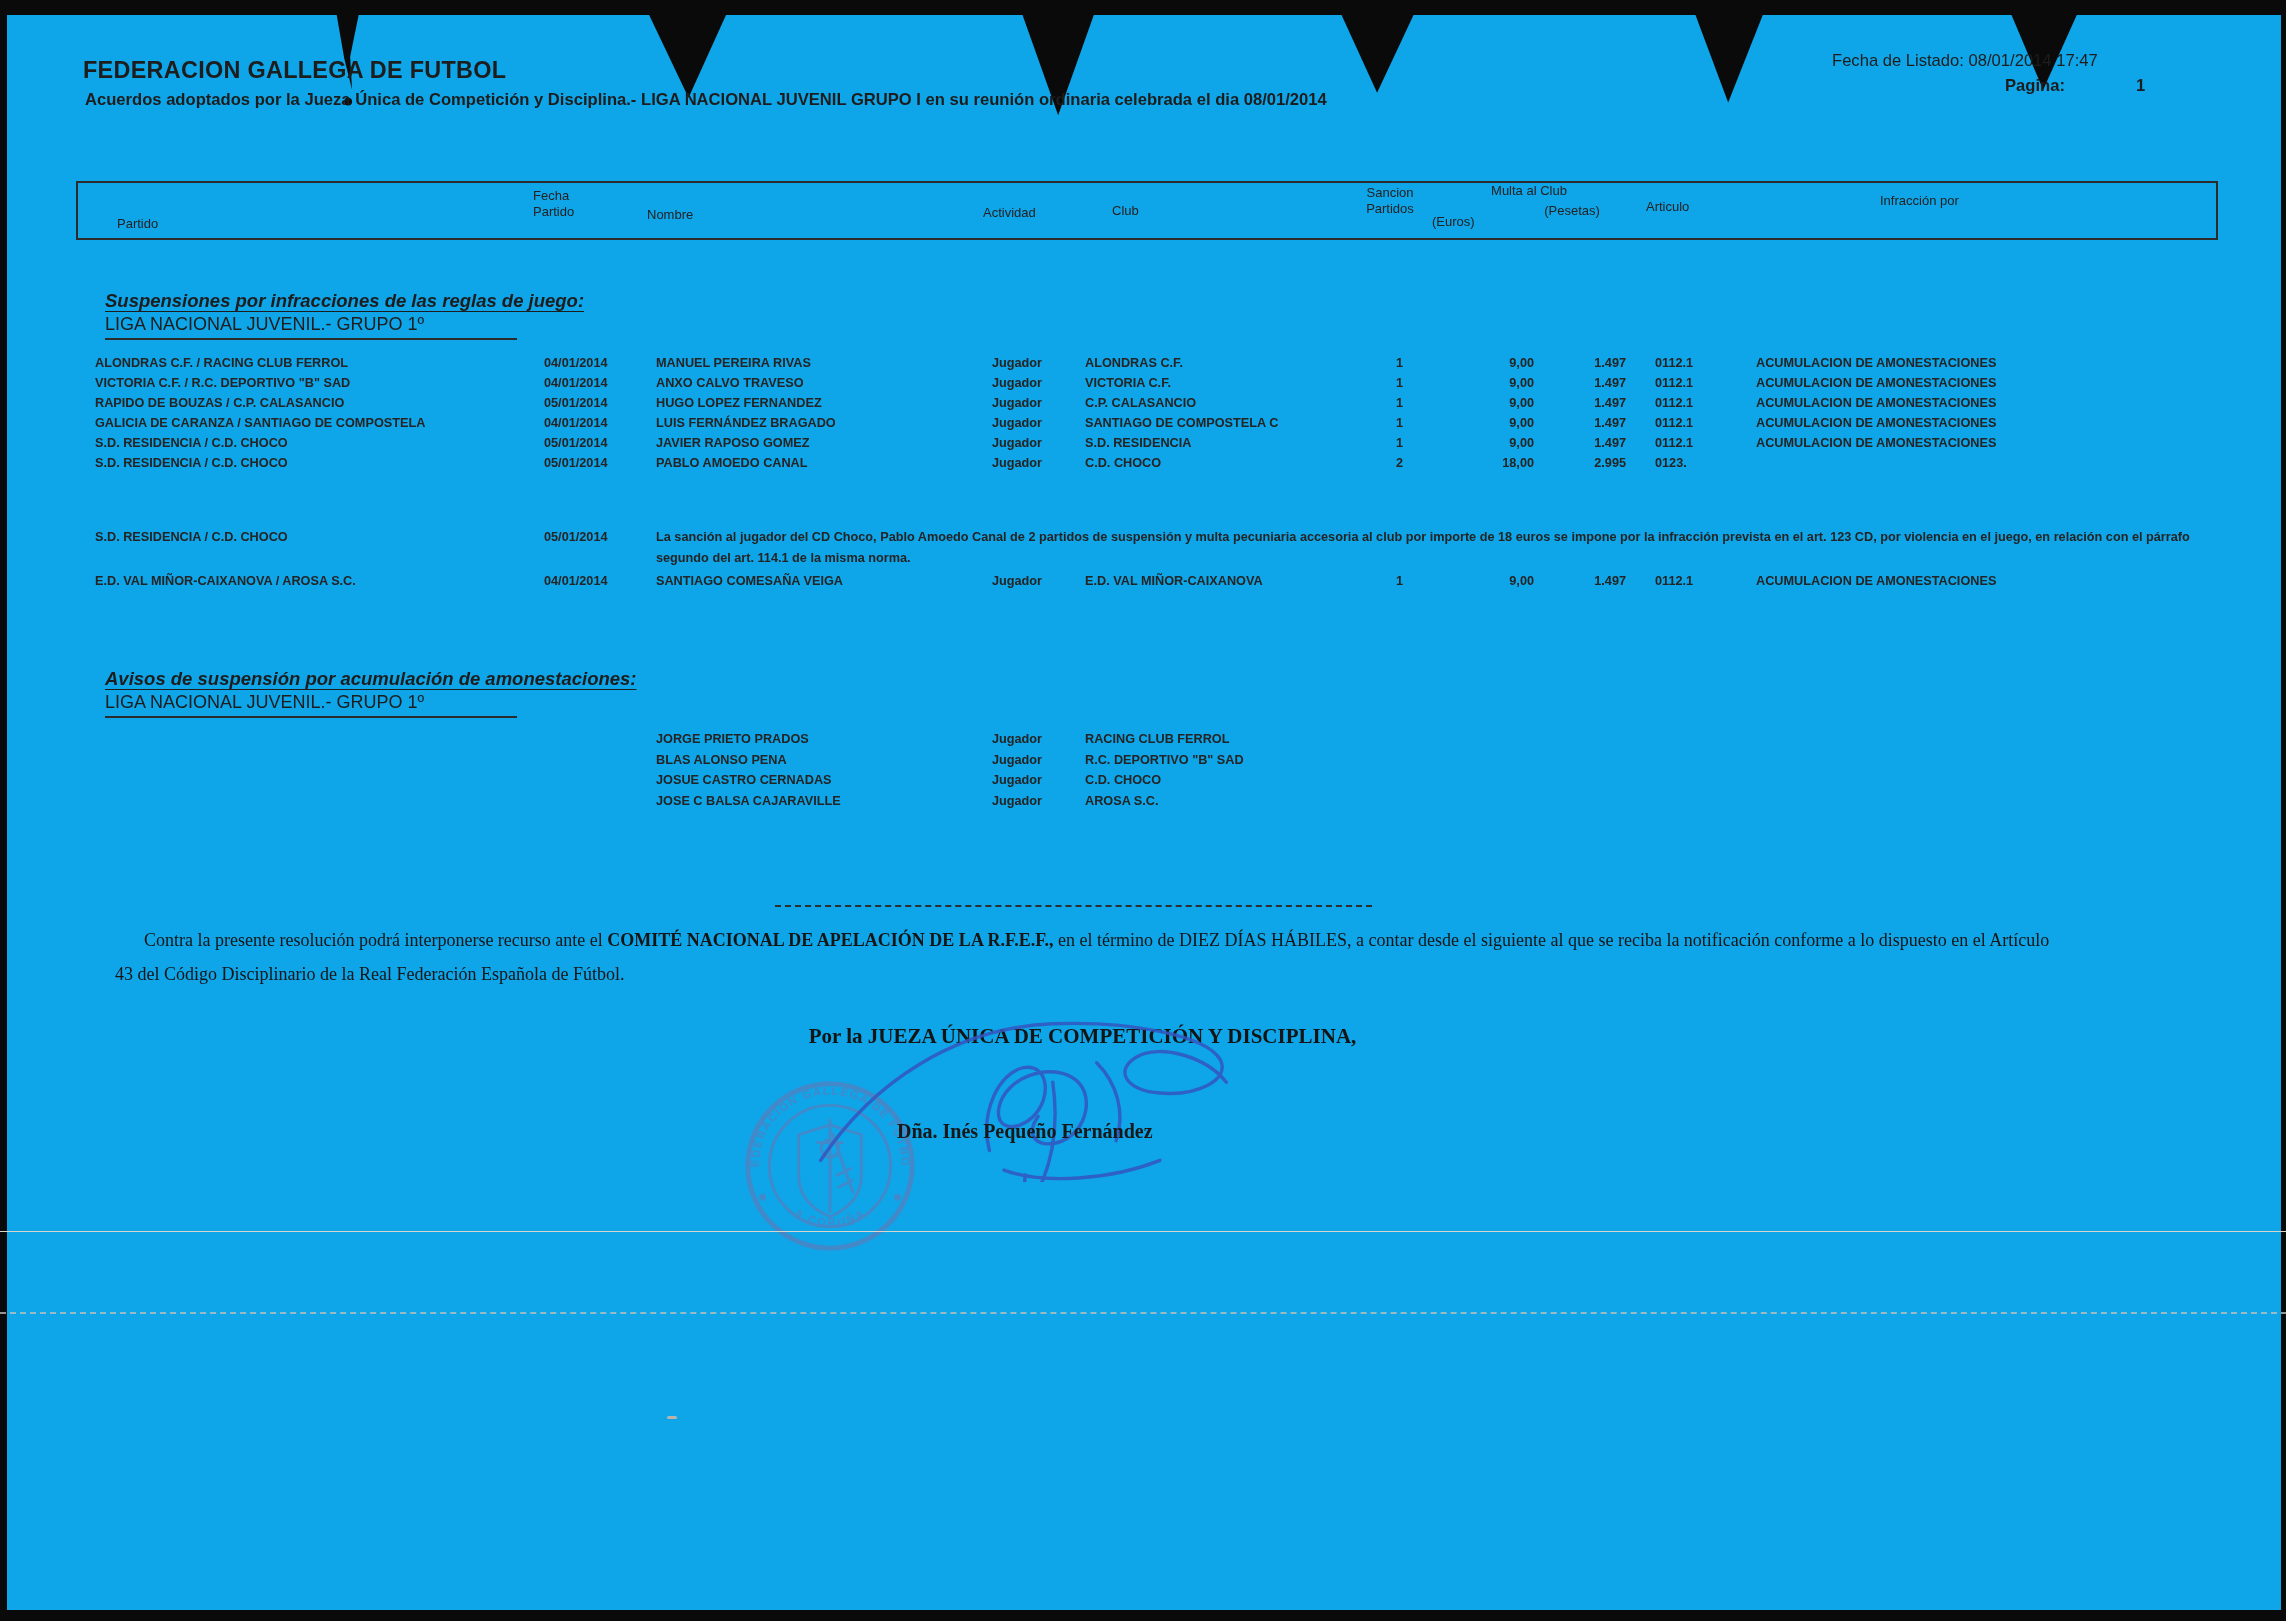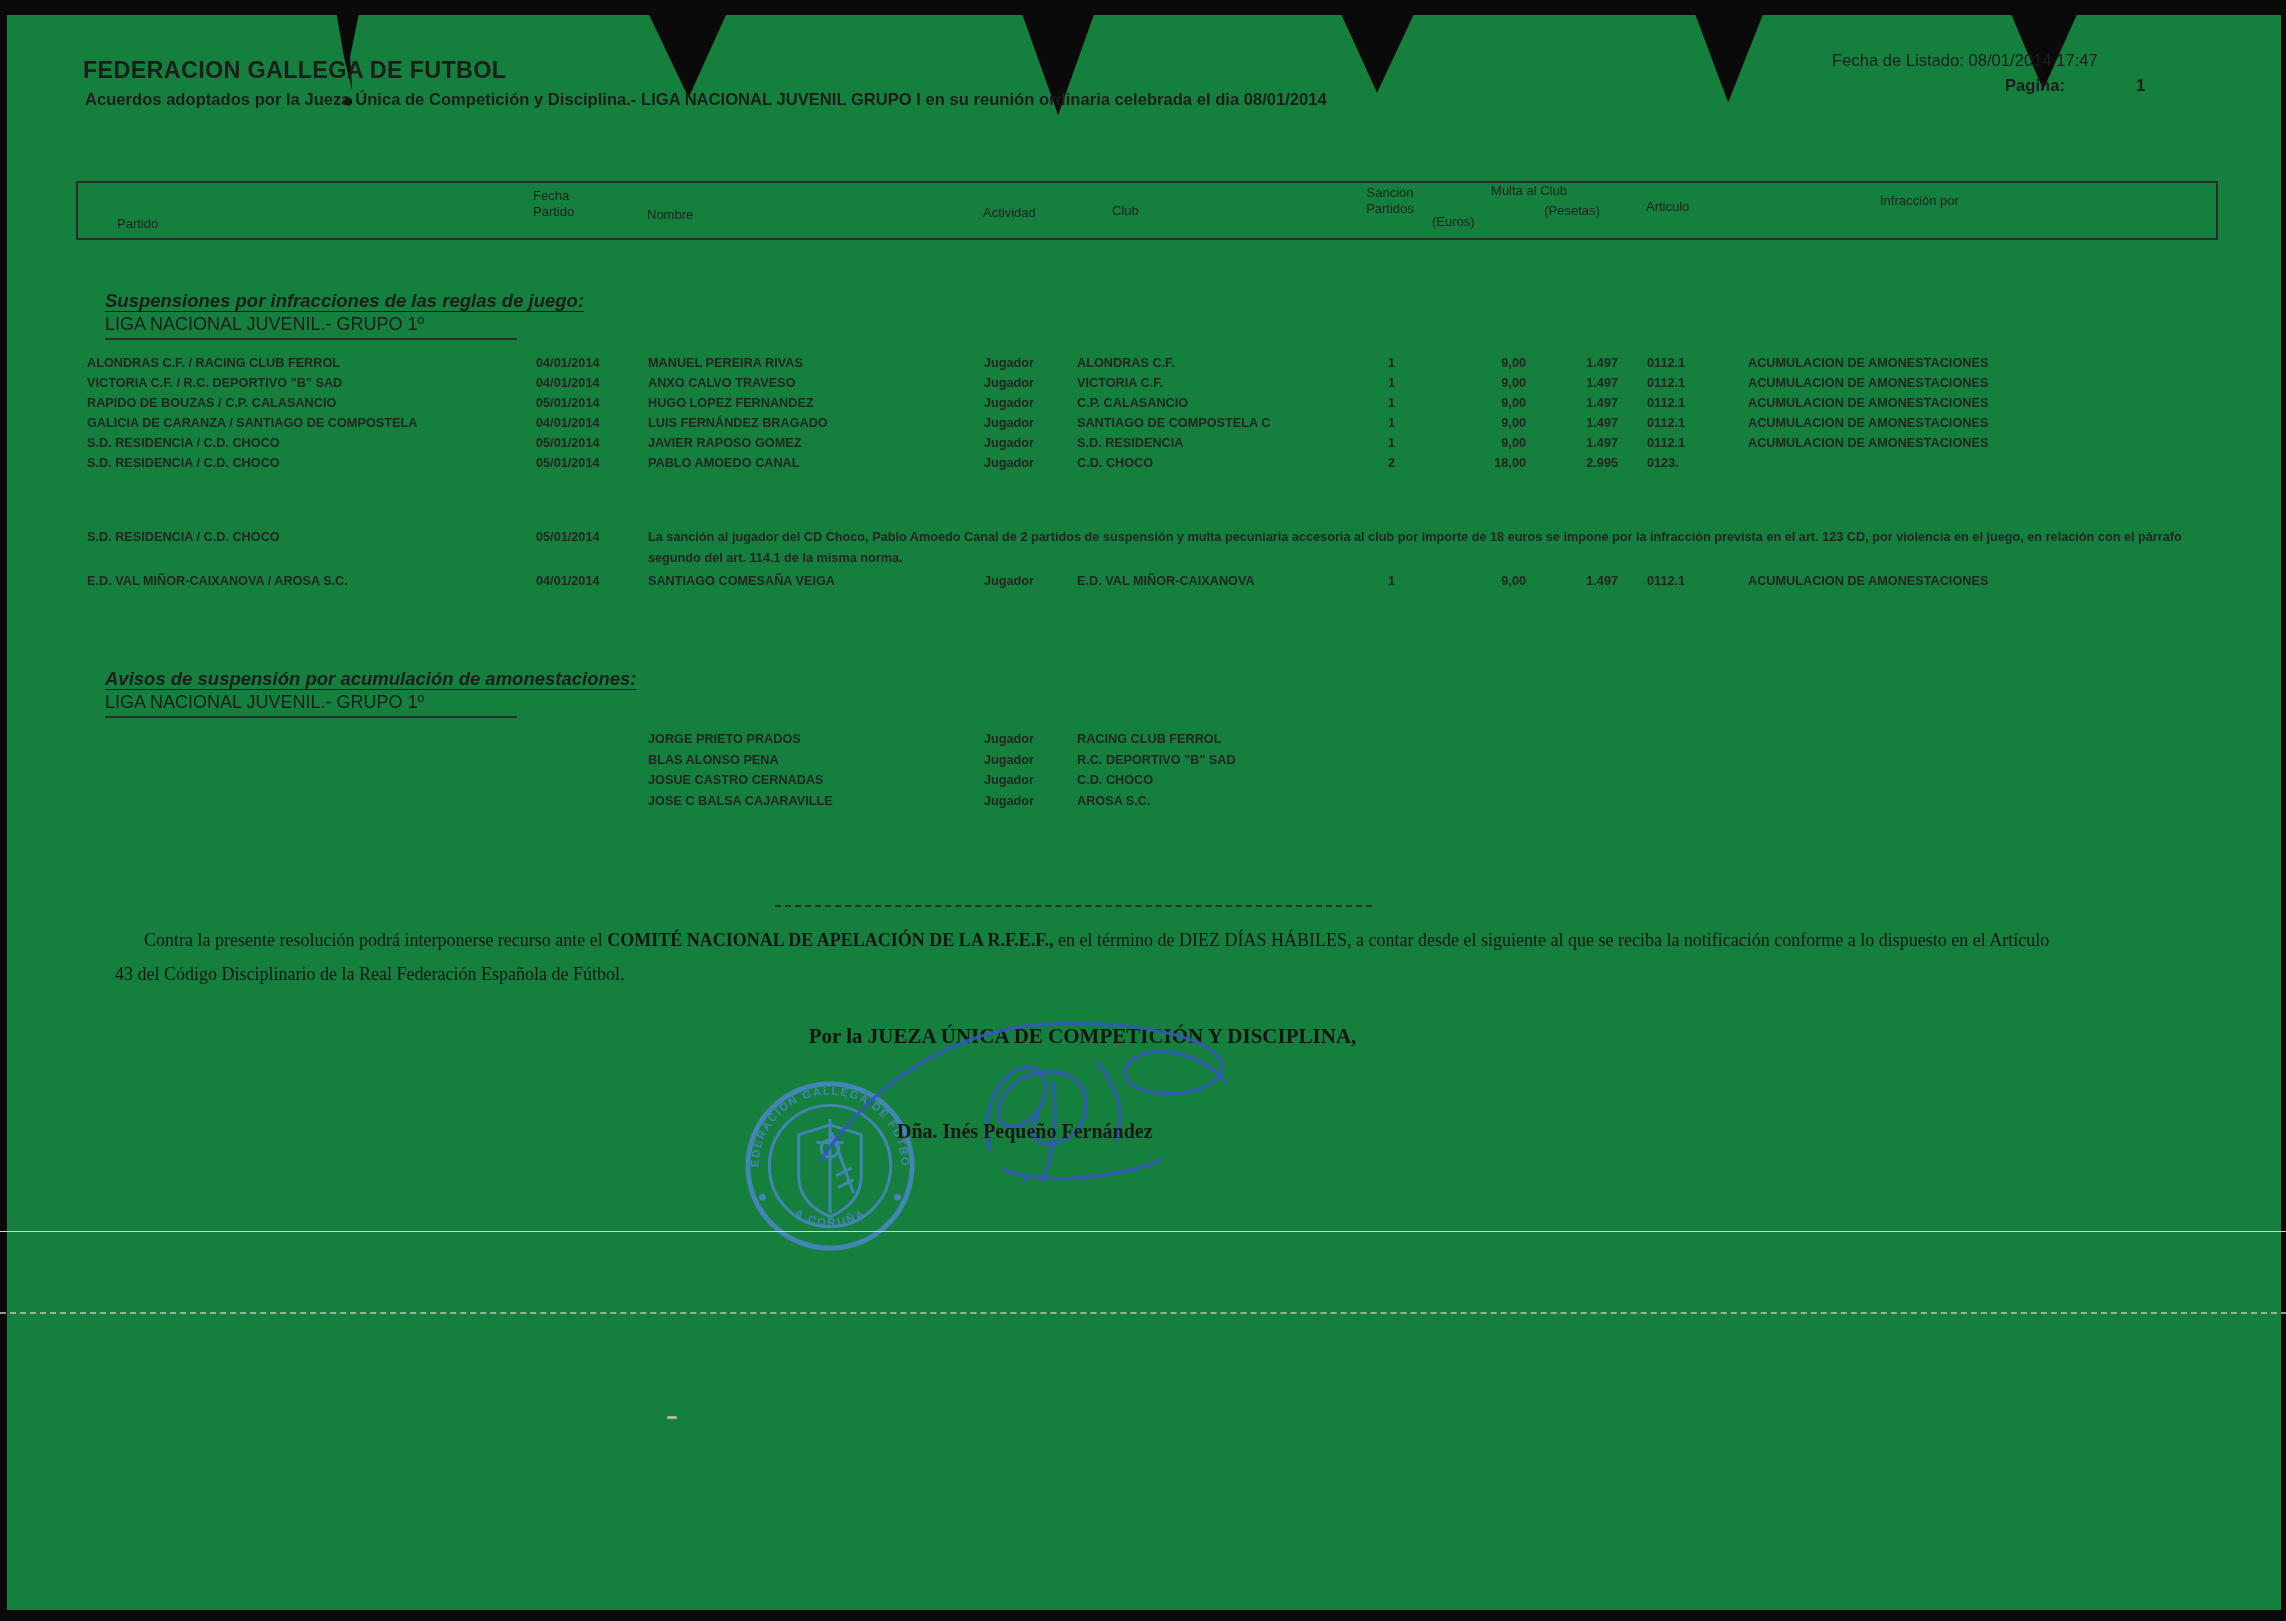--- a/index.html
+++ b/index.html
@@ -1,18 +1,18 @@
 <!DOCTYPE html>
 <html><head>
 <meta charset="utf-8">
 <style>
   html,body{margin:0;padding:0;background:#000;}
   .page{
     position:relative;width:2287px;height:1622px;
-    background:#15803d;overflow:hidden;
+    background:#0ea5e9;overflow:hidden;
     font-family:"Liberation Sans",sans-serif;color:#1d1d1d;
   }
   
   .bar{position:absolute;background:#0a0a0a;}
   .bar-top{left:0;top:0;width:2287px;height:14.6px;}
   .bar-bottom{left:0;top:1610px;width:2287px;height:11.7px;}
   .bar-left{left:0;top:0;width:6.8px;height:1622px;}
   .bar-right{left:2281px;top:0;width:5.9px;height:1622px;}
   .torn{position:absolute;left:0;top:0;}
 
@@ -39,21 +39,21 @@
   .h-art{left:1646px;top:199px;}
   .h-inf{left:1880px;top:193px;}
 
   
   .sec-title{position:absolute;font-size:18.5px;font-weight:700;font-style:italic;
     text-decoration:underline;text-underline-offset:3.9px;margin-top:32px;}
   .league{position:absolute;font-size:18px;border-bottom:2px solid #2b2b2b;
     padding:0 93px 2.9px 0;}
 
   
-  .trow{position:absolute;left:4px;width:2087px;height:20.5px;}
+  .trow{position:absolute;left:12px;width:2087px;height:20.5px;}
   .cell{position:absolute;font-size:12.7px;font-weight:700;white-space:pre;line-height:20px;color:#242424;}
   .c-partido{left:83px;}
   .c-fecha{left:532px;}
   .c-nombre{left:644px;}
   .c-activ{left:980px;}
   .c-club{left:1073px;}
   .c-sanc{left:1346px;width:83px;text-align:center;}
   .c-eur{left:1424px;width:98px;text-align:right;}
   .c-pes{left:1531px;width:83px;text-align:right;}
   .c-art{left:1643px;}

